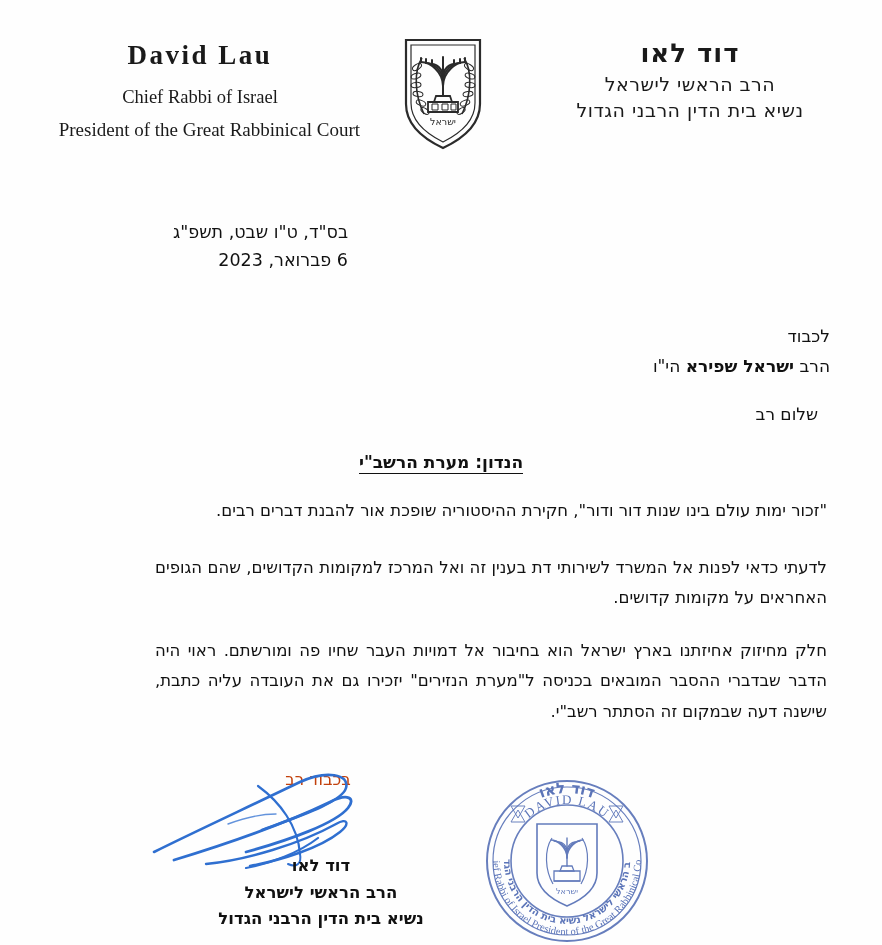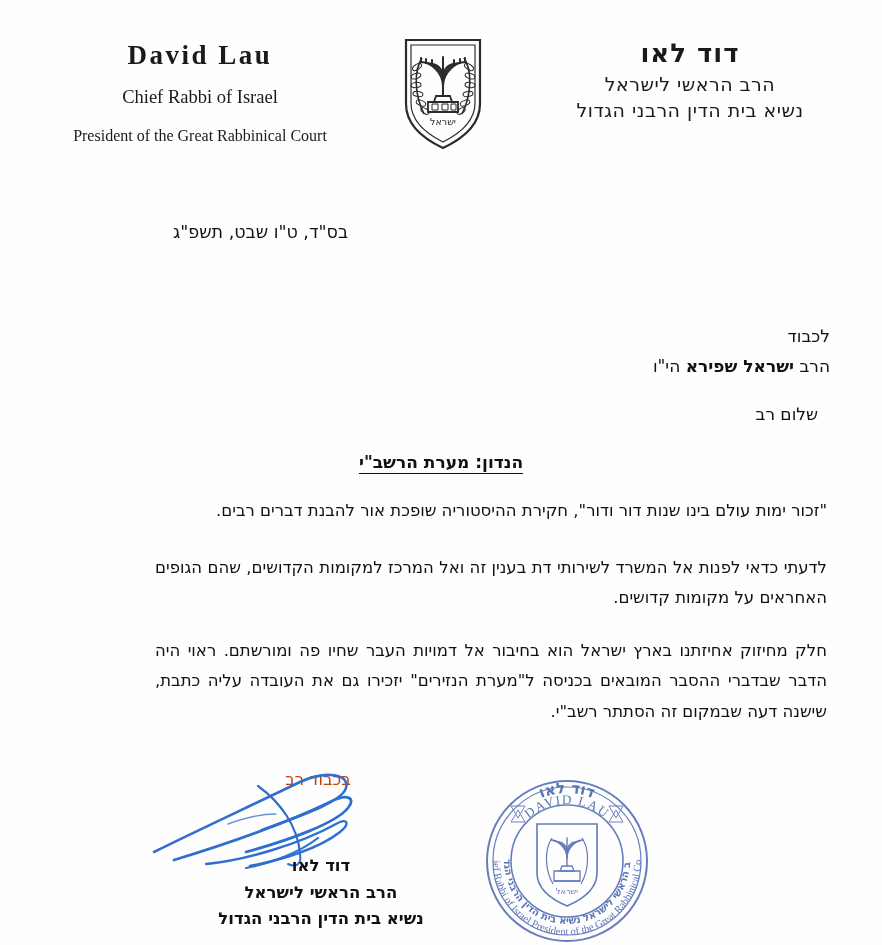--- a/index.html
+++ b/index.html
@@ -44,23 +44,24 @@
     letter-spacing: 2.5px;
     line-height: 1.15;
     font-family: "Liberation Serif", "DejaVu Serif", serif;
   }
   .lh-en .role1 {
     font-size: 18.5px;
     line-height: 1.3;
     margin-top: 14px;
   }
   .lh-en .role2 {
-    font-size: 16px;
+    font-size: 19px;
     line-height: 1.3;
-    margin-top: 17px;
+    margin-top: 9px;
+    text-align: right;
   }
 
   .lh-emblem {
     position: absolute;
     left: 398px;
     top: 8px;
     width: 90px;
     height: 118px;
   }
 
@@ -286,20 +287,21 @@
     <div class="lh-he">
       <div class="name">דוד לאו</div>
       <div class="role1">הרב הראשי לישראל</div>
       <div class="role2">נשיא בית הדין הרבני הגדול</div>
     </div>
 
   </div>
 
   <div class="dateblock">
     <div>בס"ד, ט"ו שבט, תשפ"ג</div>
+    <div>6 פברואר, 2023</div>
   </div>
 
   <div class="recipient">
     <div>לכבוד</div>
     <div>
       <span>הרב</span>
       <span class="rcp-name">ישראל שפירא</span>
       <span>הי"ו</span>
     </div>
   </div>

